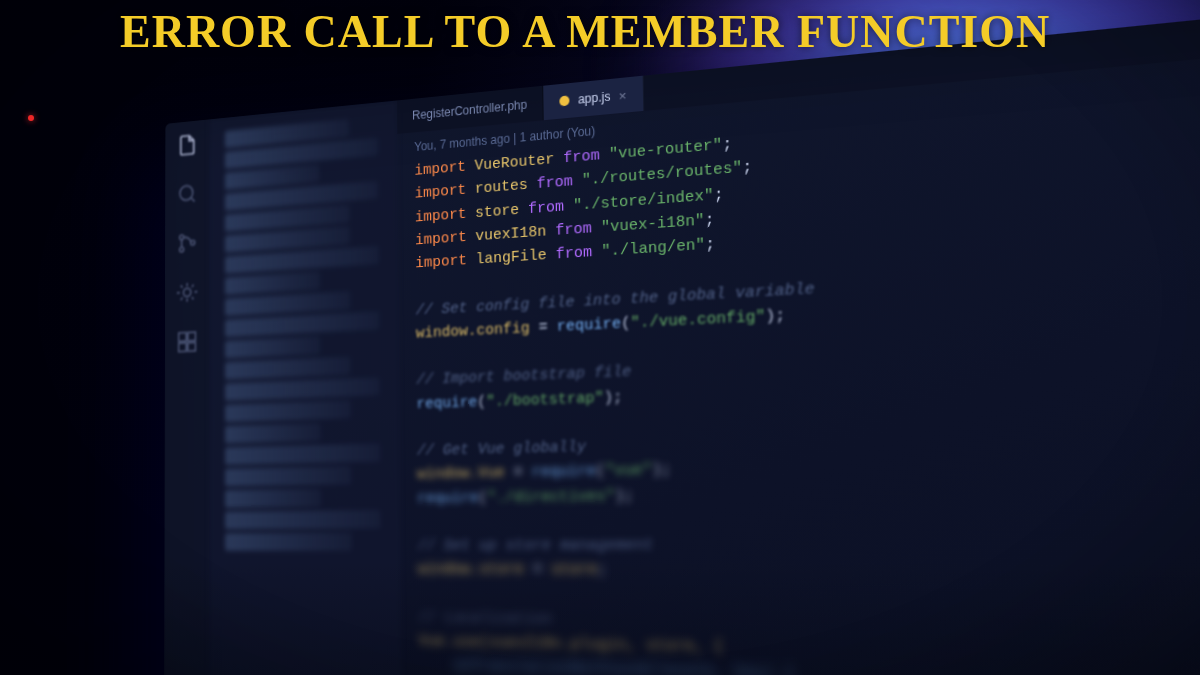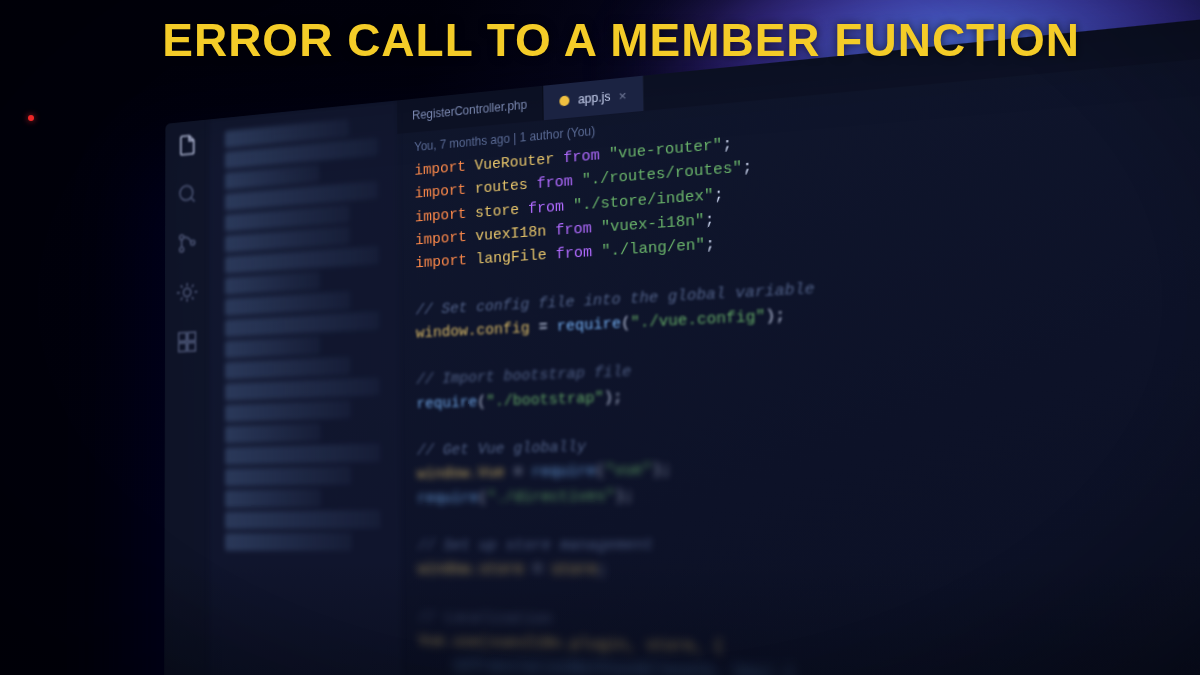--- a/index.html
+++ b/index.html
@@ -13,26 +13,26 @@
   }
   .glow-top {
     position: absolute;
     top: -80px; right: -120px;
     width: 700px; height: 300px;
     background: radial-gradient(ellipse at center, rgba(90,150,255,0.9), rgba(120,80,255,0.4) 45%, transparent 70%);
     filter: blur(30px);
   }
   .overlay-title {
     position: absolute;
-    top: 16px;
+    top: 8px;
     left: 50%;
     transform: translateX(-50%);
     width: 960px;
-    text-align: right;
-    font-family: Liberation Sans, sans-serif;
+    text-align: left;
+    font-family: Liberation Serif, serif;
     font-weight: 900;
     font-size: 46px;
     line-height: 1.05;
     letter-spacing: 1px;
     color: #f4cc28;
     text-shadow: 0 0 8px rgba(0,0,0,0.6);
     z-index: 50;
     text-transform: uppercase;
   }
   .red-dot {

